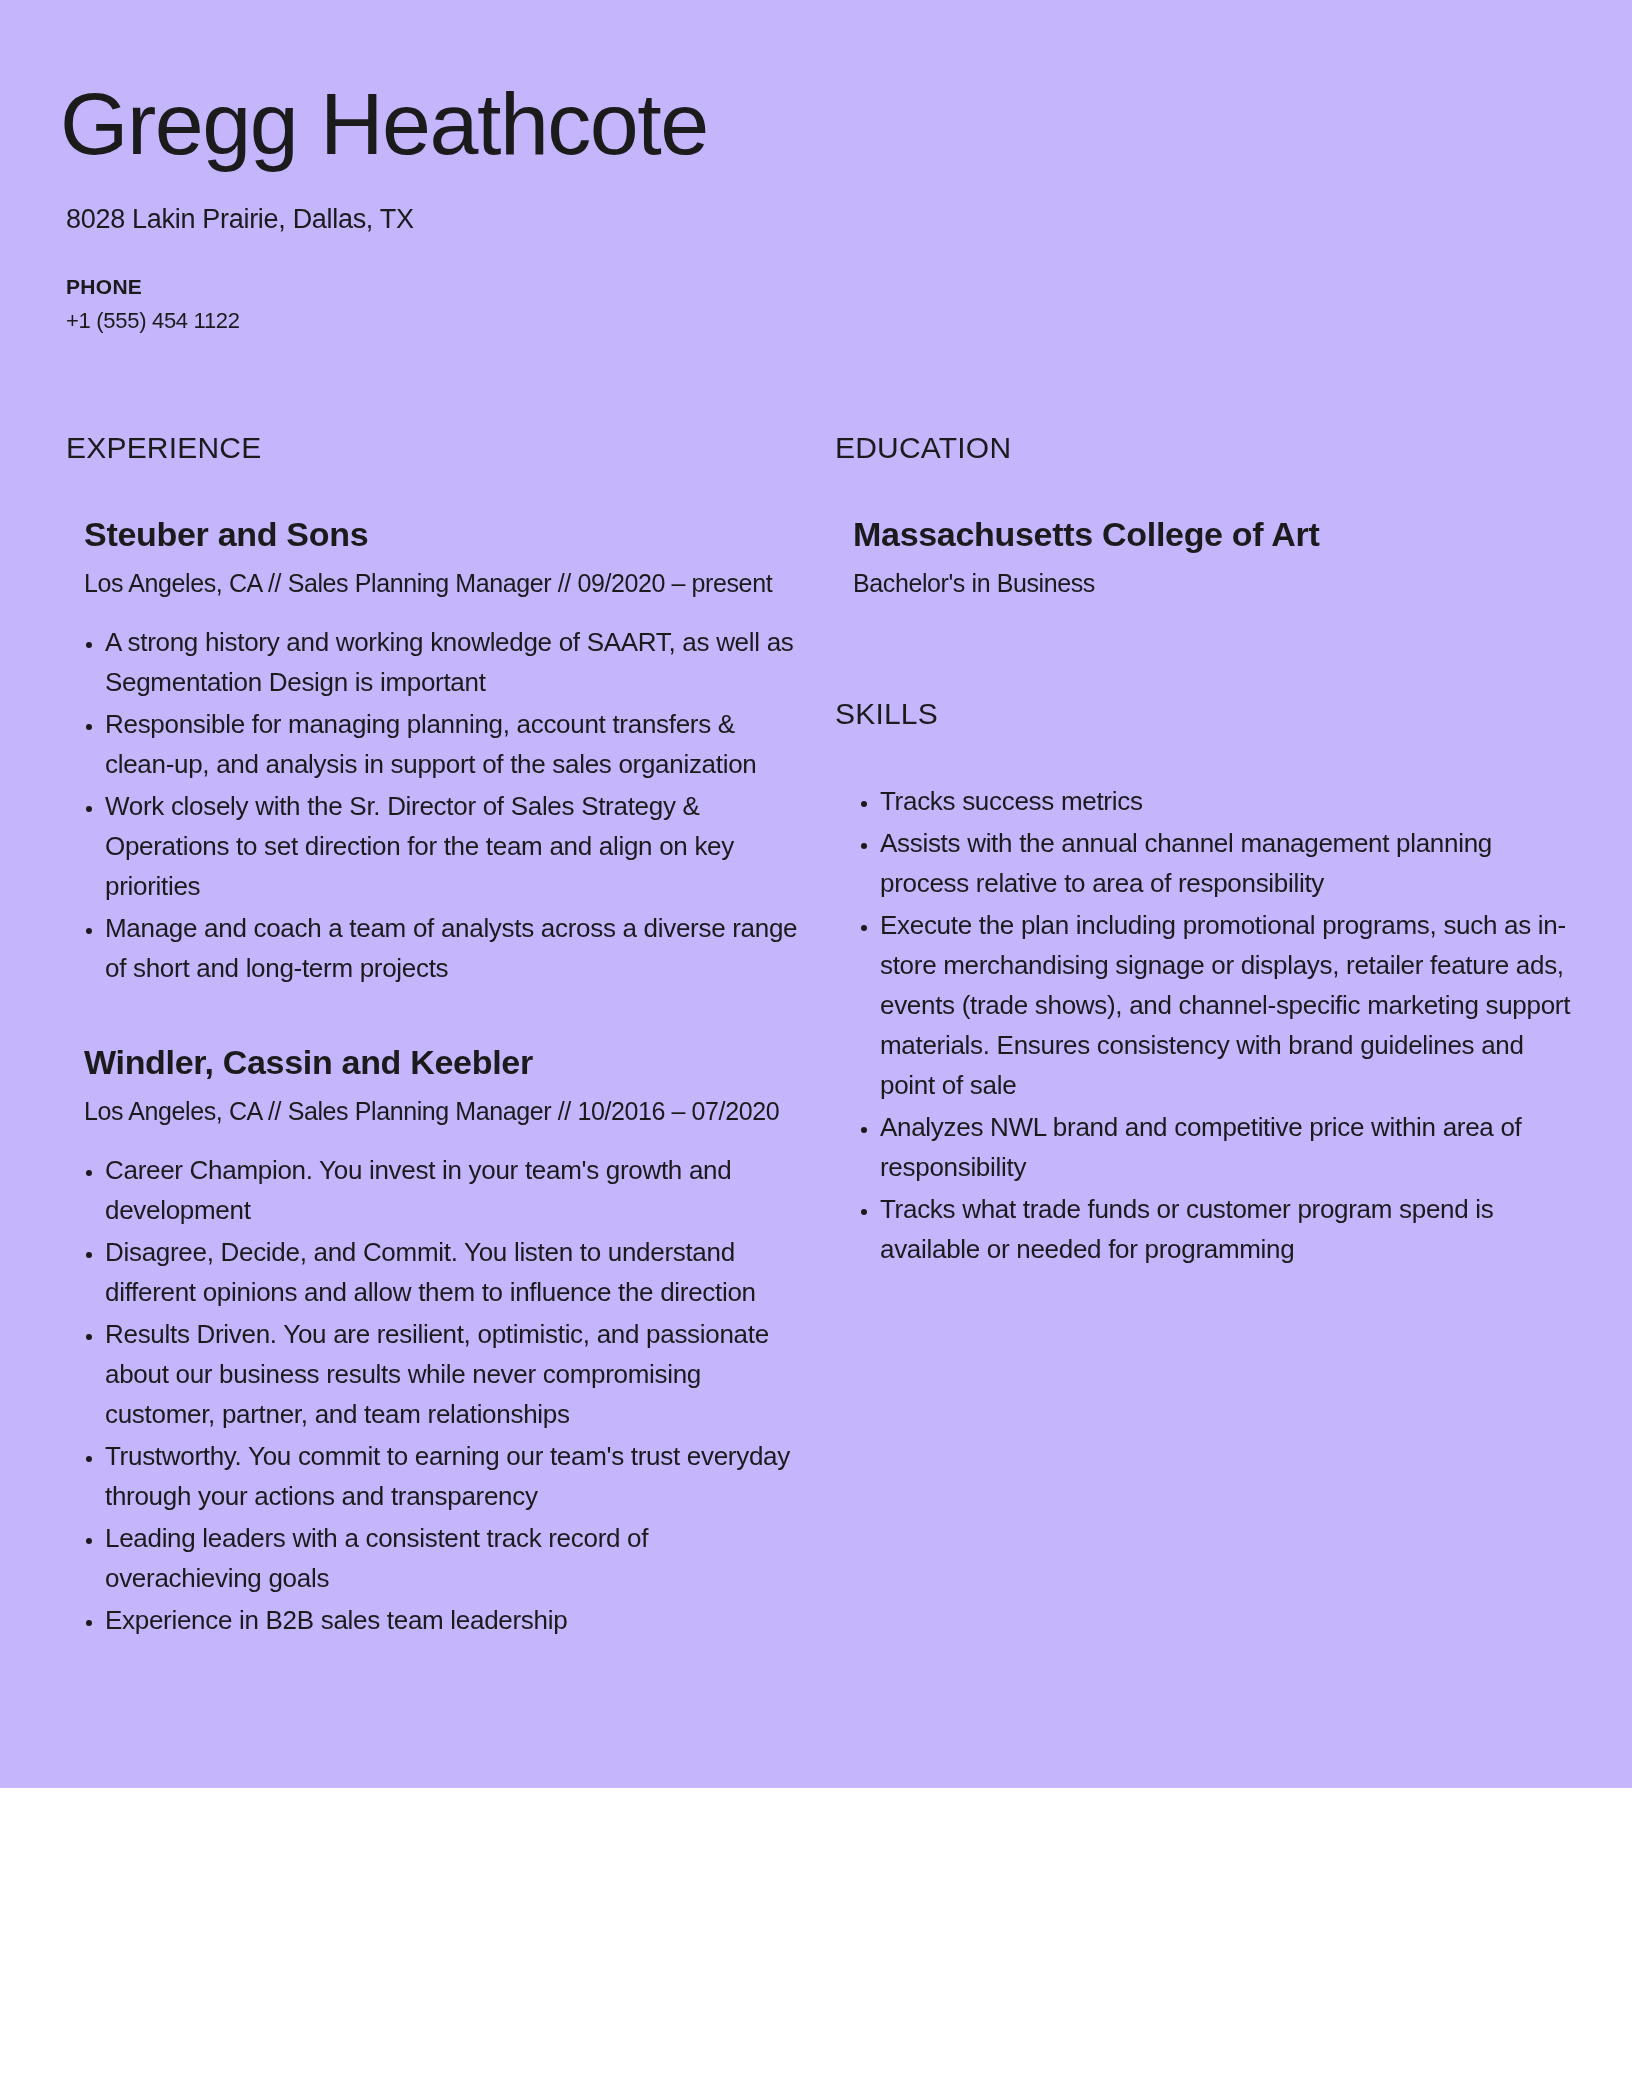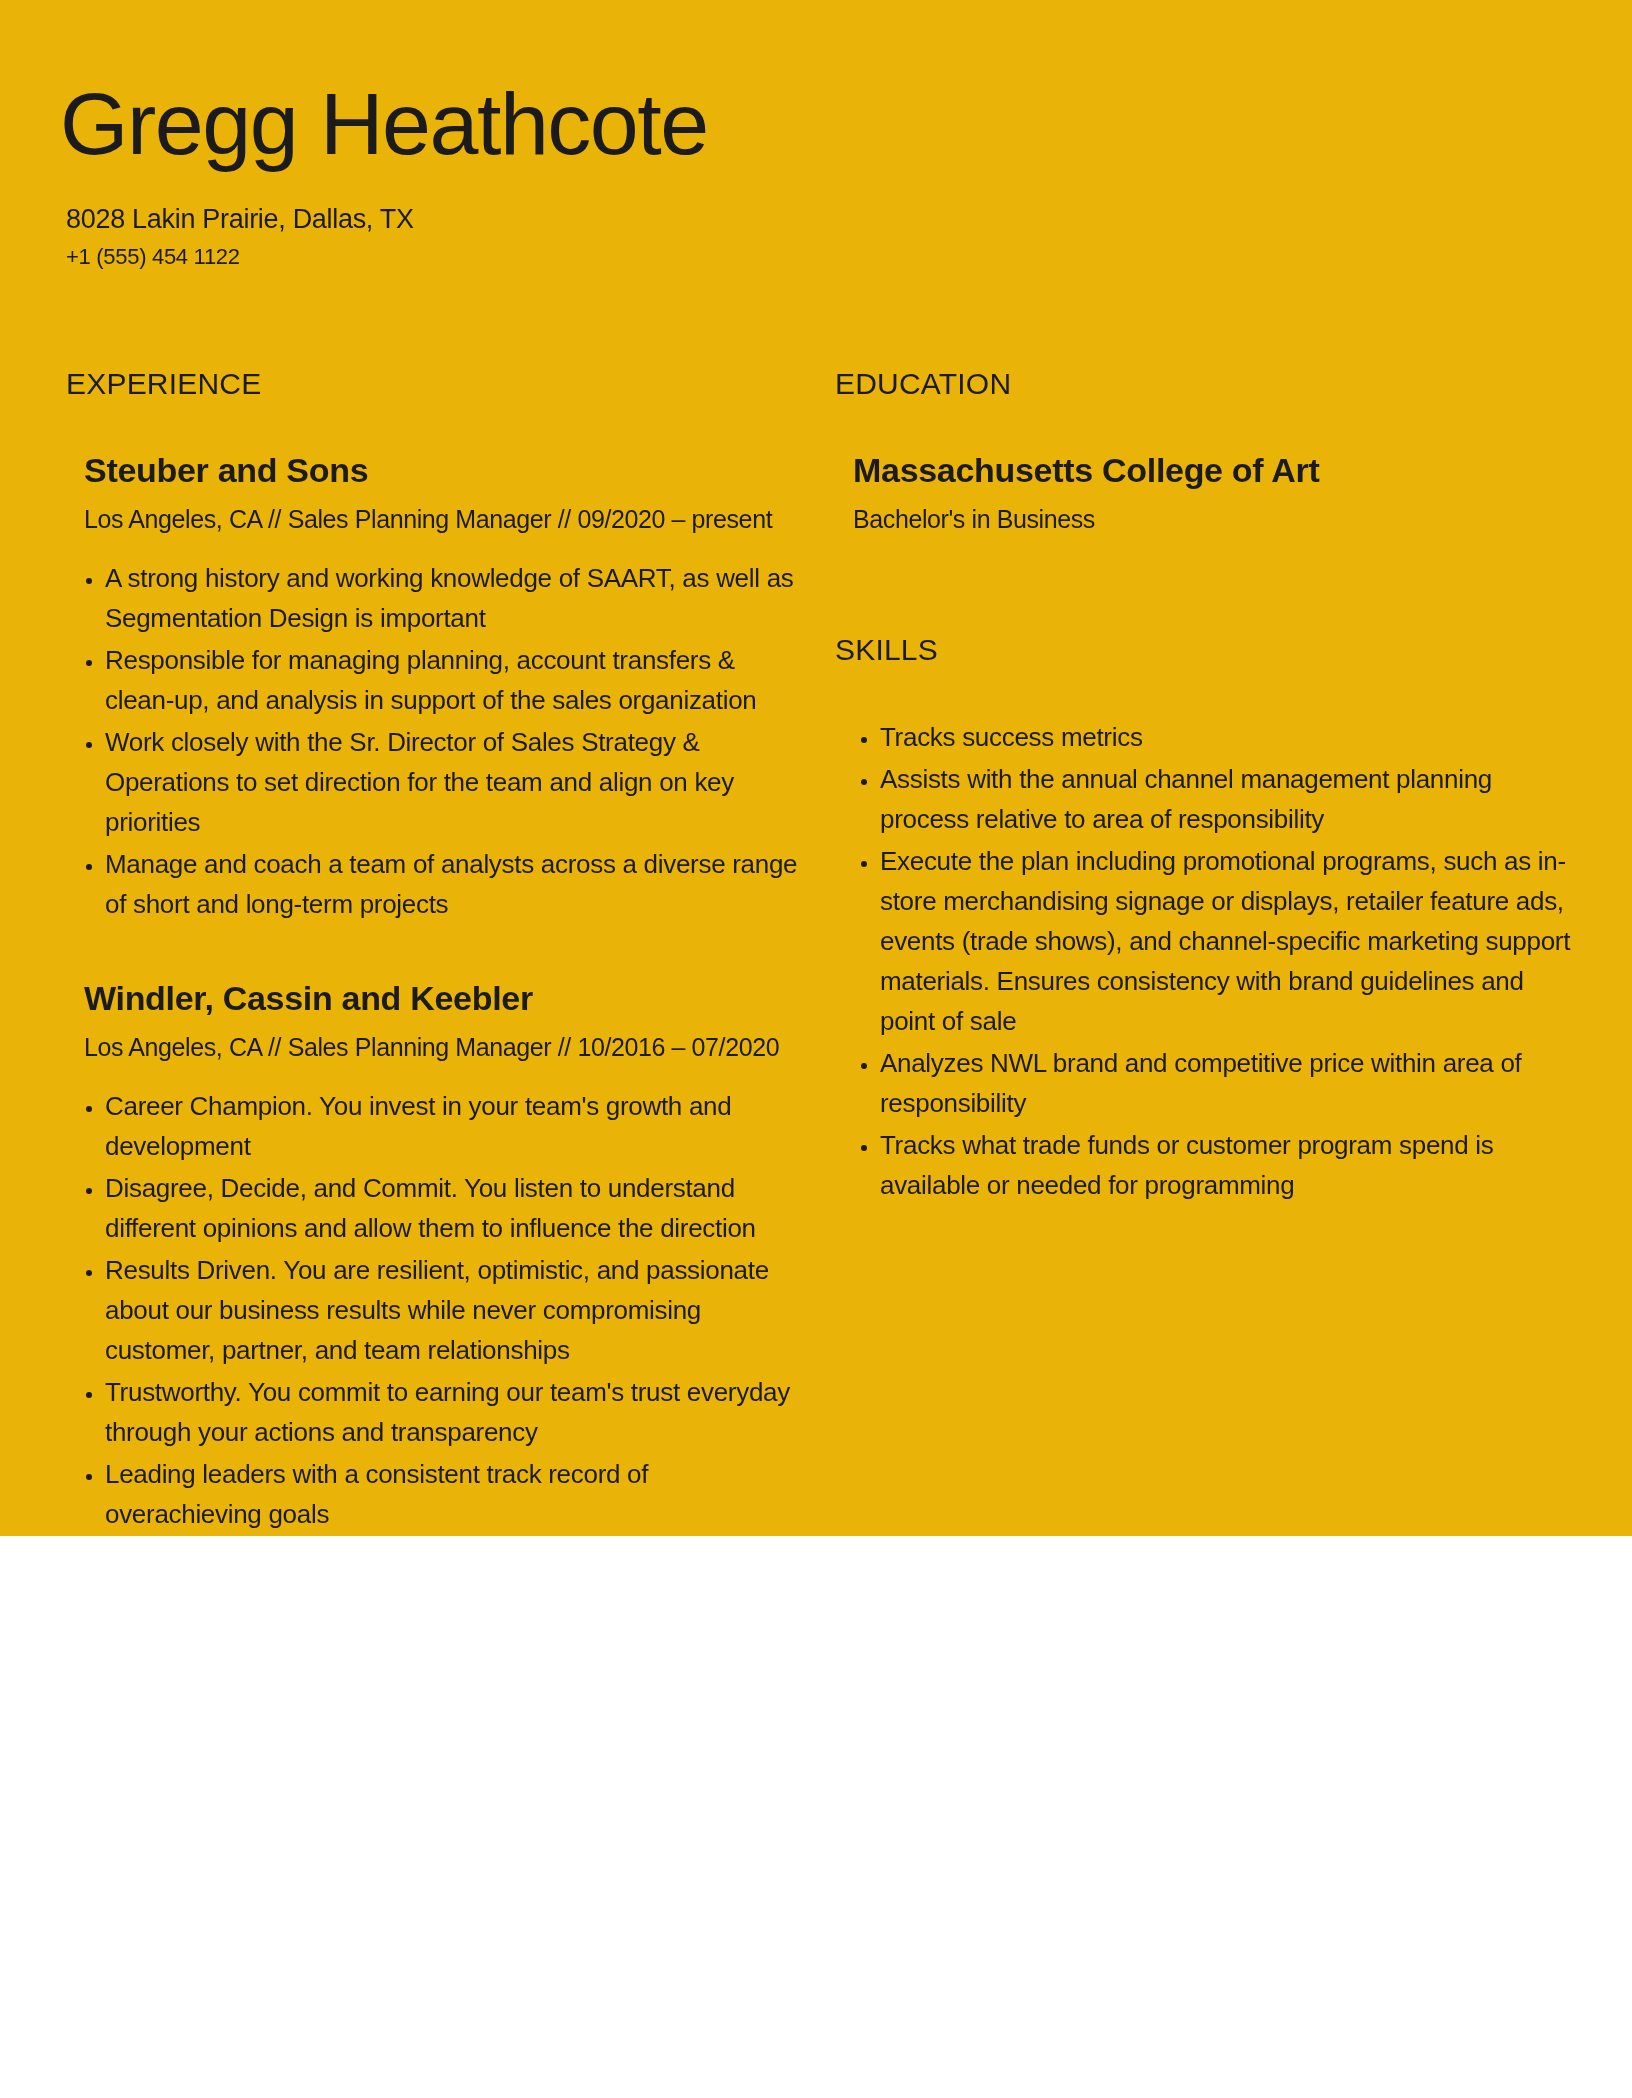--- a/index.html
+++ b/index.html
@@ -3,23 +3,23 @@
 <meta charset="utf-8">
 <style>
   html, body {
     margin: 0;
     padding: 0;
     background: #ffffff;
   }
   .page {
     position: relative;
     width: 1632px;
-    height: 1536px;
+    height: 1788px;
     box-sizing: border-box;
-    background: #eab308;
+    background: #c4b5fd;
     color: #1b1b1b;
     font-family: "Liberation Sans", "DejaVu Sans", sans-serif;
     padding: 76px 40px 3px 66px;
     overflow: hidden;
     letter-spacing: -0.3px;
   }
   h1.name {
     font-size: 88px;
     font-weight: 400;
     line-height: 1.1;
@@ -81,20 +81,21 @@
   .skills-block { margin-top: 101px; }
 </style>
 </head>
 <body>
 
 <div class="page">
 
   <header>
     <h1 class="name">Gregg Heathcote</h1>
     <div class="address">8028 Lakin Prairie, Dallas, TX</div>
+    <div class="phone-label">PHONE</div>
     <div class="phone-number">+1 (555) 454 1122</div>
   </header>
 
   <div class="columns">
 
     <section class="col-left">
       <h2 class="section-title">EXPERIENCE</h2>
 
       <article class="job job-1">
         <h3 class="entry-title">Steuber and Sons</h3>

